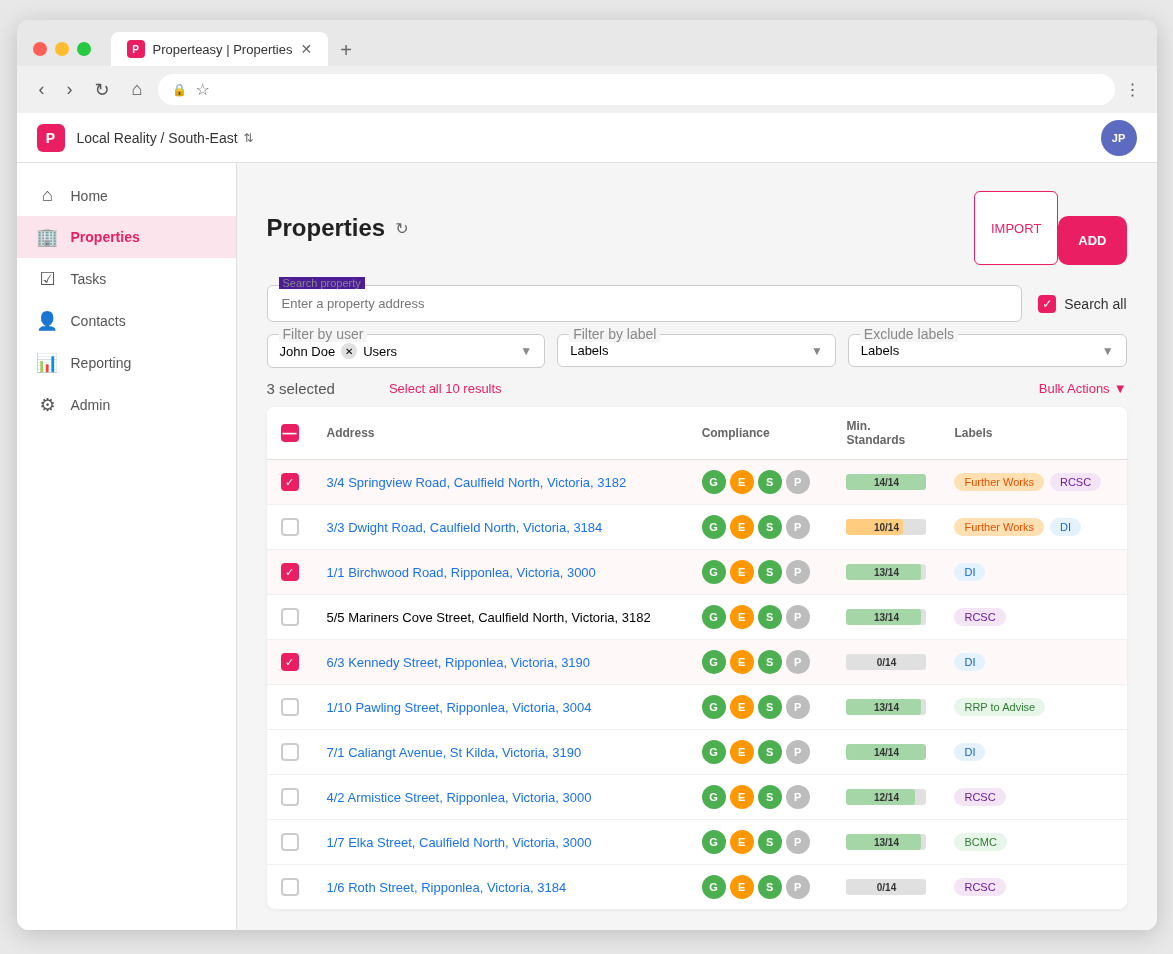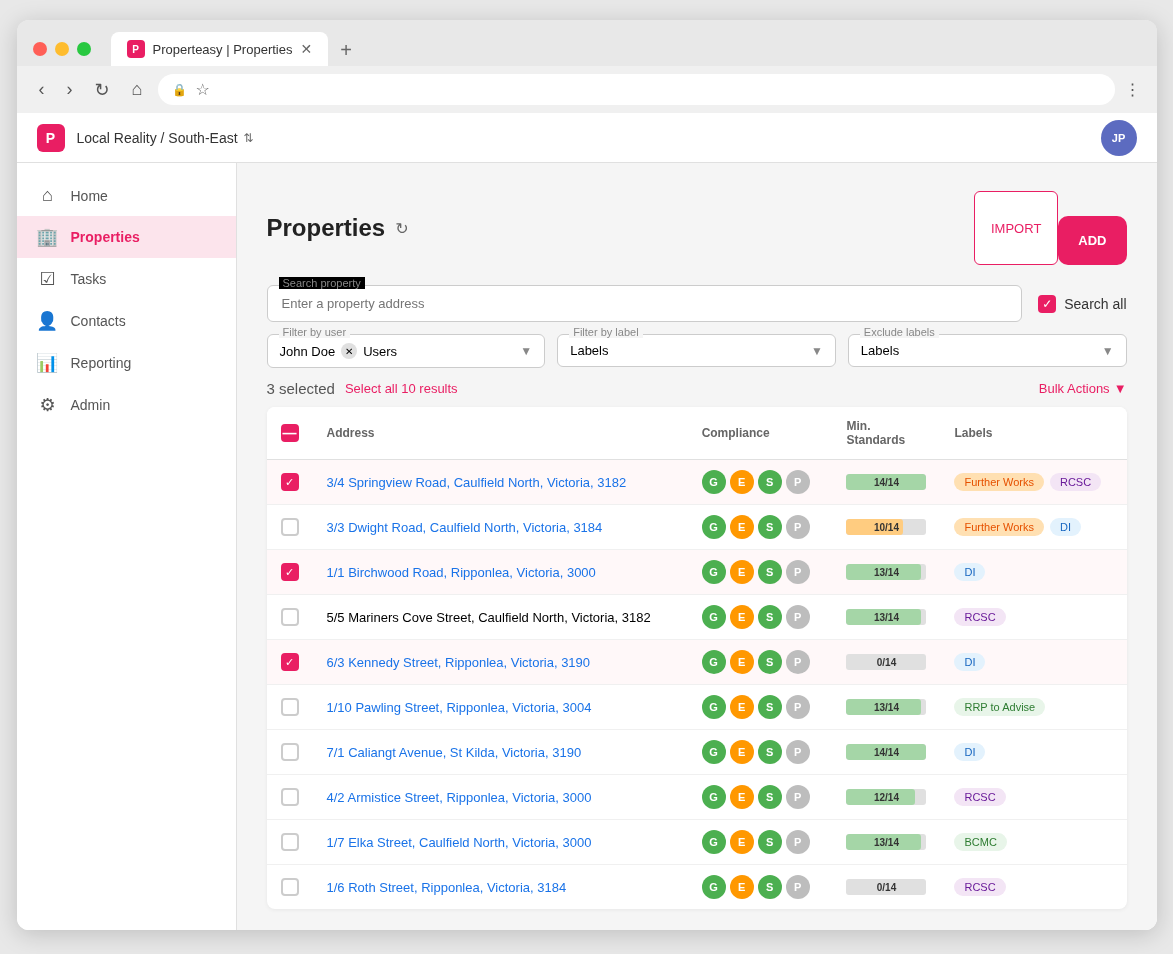--- a/index.html
+++ b/index.html
@@ -50,42 +50,42 @@
     .page-title-row { display: flex; align-items: center; gap: 10px; }
     .page-title { font-size: 24px; font-weight: 600; color: #222; }
     .refresh-btn { background: none; border: none; cursor: pointer; color: #666; font-size: 16px; }
     .header-actions { display: flex; }
     .btn-import { background: #fff; border: 1px solid #e91e63; color: #e91e63; padding: 7px 16px; border-radius: 6px; font-size: 13px; cursor: pointer; font-weight: 500; }
     .btn-add { background: #e91e63; border: none; color: #fff; padding: 17px 20px; border-radius: 10px; font-size: 13px; cursor: pointer; font-weight: 600; margin-top: 25px; }
 
     
     .search-row { display: flex; align-items: center; gap: 16px; margin-bottom: 12px; }
     .search-field { flex: 1; position: relative; }
-    .search-label { position: absolute; top: -8px; left: 12px; background: #000000; padding: 0 4px; font-size: 11px; color: #888; }
+    .search-label { position: absolute; top: -8px; left: 12px; background: #4c1d95; padding: 0 4px; font-size: 11px; color: #888; }
     .search-input { width: 100%; padding: 10px 14px; border: 1px solid #ccc; border-radius: 6px; font-size: 13px; background: #fff; outline: none; }
     .search-all-toggle { display: flex; align-items: center; gap: 8px; font-size: 14px; color: #333; white-space: nowrap; }
     .checkbox-pink { width: 18px; height: 18px; background: #e91e63; border-radius: 4px; display: flex; align-items: center; justify-content: center; color: white; font-size: 12px; cursor: pointer; flex-shrink: 0; }
 
     
     .filter-row { display: flex; gap: 12px; margin-bottom: 12px; }
     .filter-group { position: relative; flex: 1; }
-    .filter-label { position: absolute; top: -8px; left: 12px; background: #f5f5f5; padding: 0 4px; font-size: 11px; color: #888; z-index: 1; }
+    .filter-label { position: absolute; top: -8px; left: 12px; background: #f5f5f5; padding: 0 4px; font-size: 14px; color: #888; z-index: 1; }
     .filter-select { width: 100%; padding: 10px 14px; border: 1px solid #ccc; border-radius: 6px; font-size: 13px; background: #fff; appearance: none; cursor: pointer; display: flex; align-items: center; justify-content: flex-start; }
     .select-arrow { color: #888; font-size: 12px; margin-left: auto; }
 
     
     .quick-filters-row { display: flex; align-items: center; gap: 8px; margin-bottom: 16px; flex-wrap: wrap; }
     .quick-filters-label { font-size: 13px; color: #555; }
     .quick-filter-chip { padding: 4px 12px; border: 1px solid #ccc; border-radius: 20px; font-size: 12px; color: #444; cursor: pointer; background: #fff; white-space: nowrap; }
     .clear-all-btn { margin-left: auto; color: #e91e63; font-size: 13px; cursor: pointer; background: none; border: none; font-weight: 500; }
 
     
     .selection-bar { display: flex; align-items: center; gap: 10px; margin-bottom: 10px; }
     .selected-count { font-size: 15px; color: #555; }
-    .select-all-link { color: #e91e63; font-size: 13px; cursor: pointer; text-decoration: none; }
+    .select-all-link { color: #e91e63; font-size: 13px; cursor: pointer; text-decoration: none; margin-left: 44px; }
     .bulk-actions-btn { margin-left: auto; color: #e91e63; font-size: 13px; cursor: pointer; background: none; border: none; display: flex; align-items: center; gap: 4px; font-weight: 500; }
 
     
     .properties-table { width: 100%; border-collapse: collapse; background: #fff; border-radius: 8px; overflow: hidden; box-shadow: 0 1px 4px rgba(0,0,0,0.06); }
     .properties-table th { padding: 12px 14px; text-align: left; font-size: 12px; font-weight: 600; color: #666; background: #fff; border-bottom: 1px solid #e0e0e0; }
     .properties-table td { padding: 10px 14px; font-size: 13px; color: #333; border-bottom: 1px solid #f0f0f0; vertical-align: middle; }
     .properties-table tr:last-child td { border-bottom: none; }
     .properties-table tr.selected td { background: #fff8f9; }
 
     

